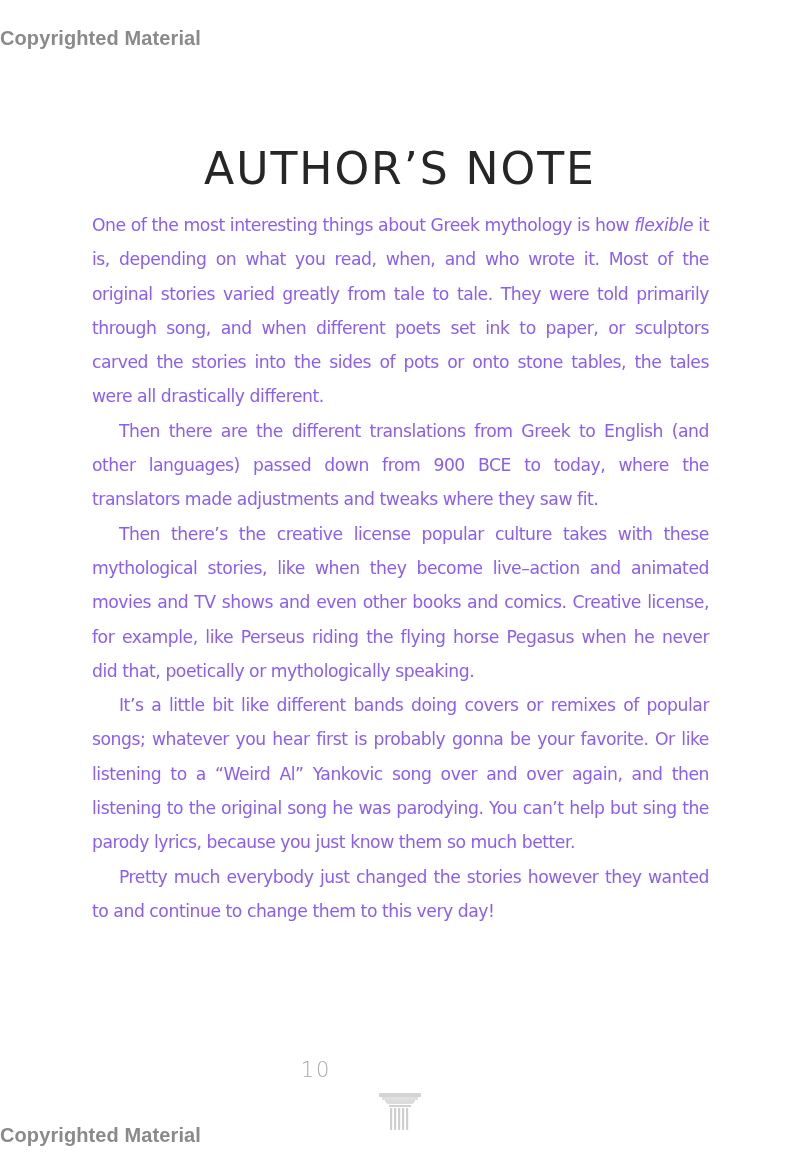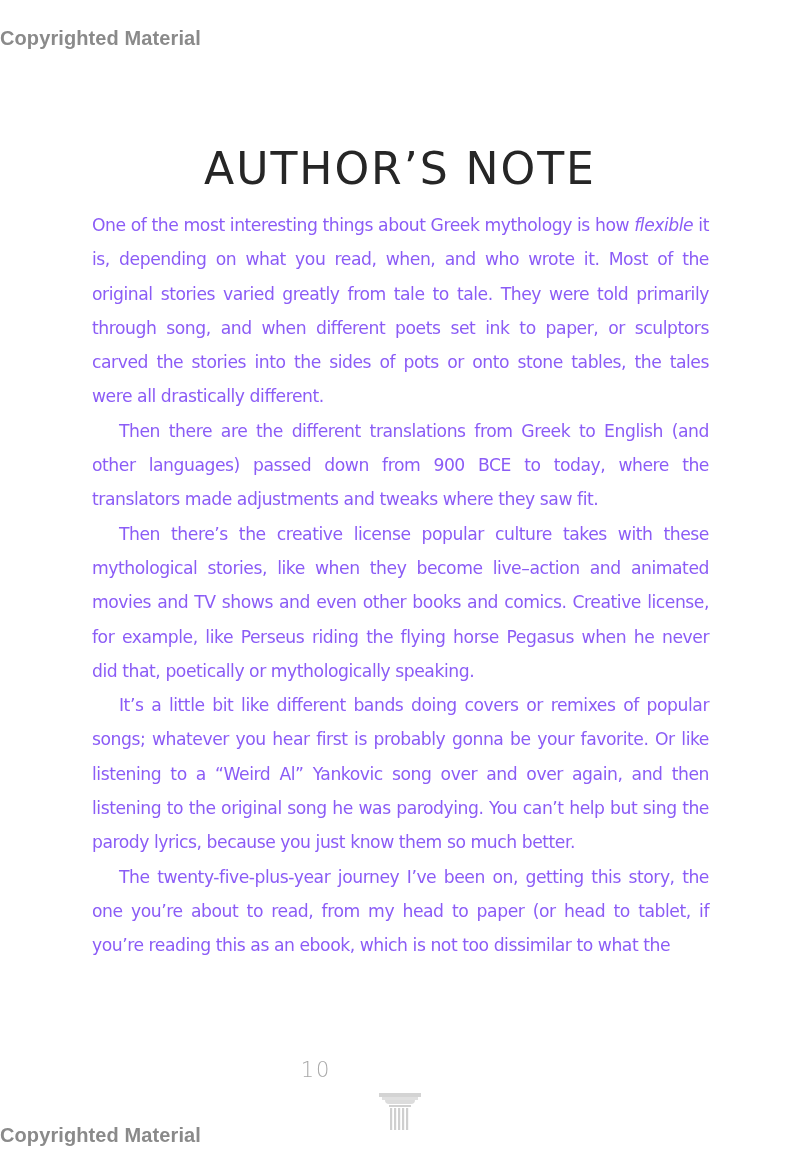--- a/index.html
+++ b/index.html
@@ -92,21 +92,21 @@
 
 <div class="watermark top">Copyrighted Material</div>
 
 <h1 class="title">AUTHOR’S NOTE</h1>
 
 <div class="body-text">
   <p><span>One of the most interesting things about Greek mythology is how </span><em>flexible</em><span> it is, depending on what you read, when, and who wrote it. Most of the original stories varied greatly from tale to tale. They were told primarily through song, and when different poets set ink to paper, or sculptors carved the stories into the sides of pots or onto stone tables, the tales were all drastically different.</span></p>
   <p class="indent">Then there are the different translations from Greek to English (and other languages) passed down from 900 BCE to today, where the translators made adjustments and tweaks where they saw fit.</p>
   <p class="indent">Then there’s the creative license popular culture takes with these mythological stories, like when they become live–action and animated movies and TV shows and even other books and comics. Creative license, for example, like Perseus riding the flying horse Pegasus when he never did that, poetically or mythologically speaking.</p>
   <p class="indent">It’s a little bit like different bands doing covers or remixes of popular songs; whatever you hear first is probably gonna be your favorite. Or like listening to a “Weird Al” Yankovic song over and over again, and then listening to the original song he was parodying. You can’t help but sing the parody lyrics, because you just know them so much better.</p>
-  <p class="indent">The twenty-five-plus-year journey I’ve been on, getting this story, the one you’re about to read, from my head to paper (or head to tablet, if you’re reading this as an ebook, which is not too dissimilar to what the</p>
+  <p class="indent">Pretty much everybody just changed the stories however they wanted to and continue to change them to this very day!</p>
 </div>
 
 <div class="page-number">10</div>
 
 <svg class="column-icon" viewBox="0 0 46 40" xmlns="http://www.w3.org/2000/svg">
   <rect x="2" y="1" width="42" height="4" fill="#d4d4d4"></rect>
   <rect x="5" y="5" width="36" height="3" fill="#e0e0e0"></rect>
   <path d="M8 8 Q 8 12 12 12 L 34 12 Q 38 12 38 8 Z" fill="#dcdcdc"></path>
   <rect x="12" y="13" width="22" height="2" fill="#d0d0d0"></rect>
   <rect x="13" y="16" width="2.2" height="22" fill="#cfcfcf"></rect>

